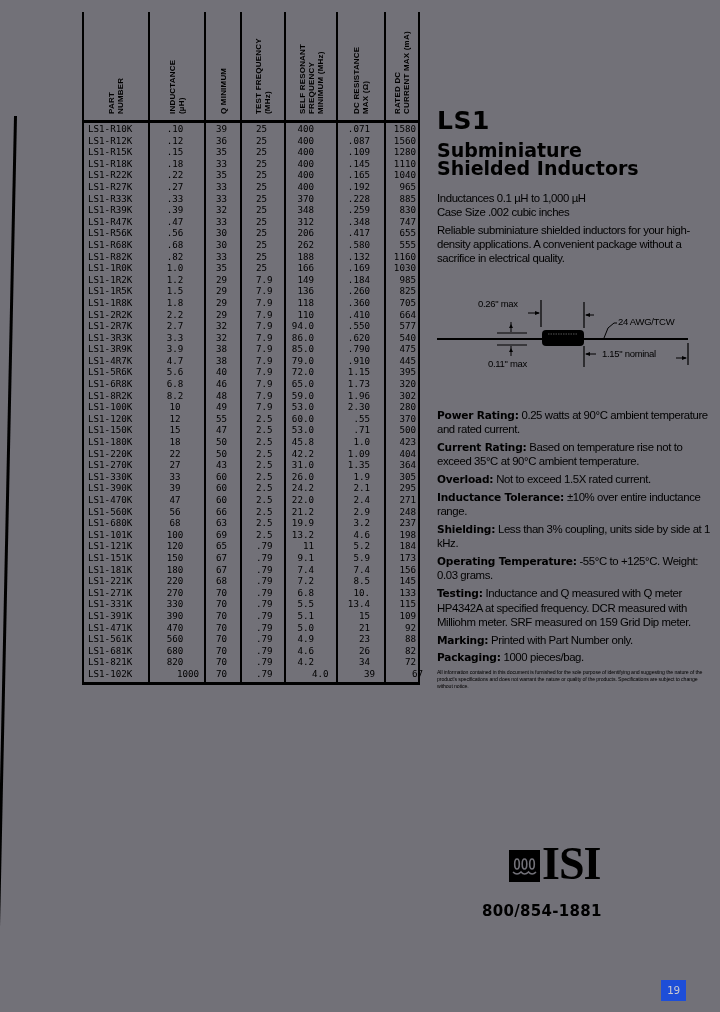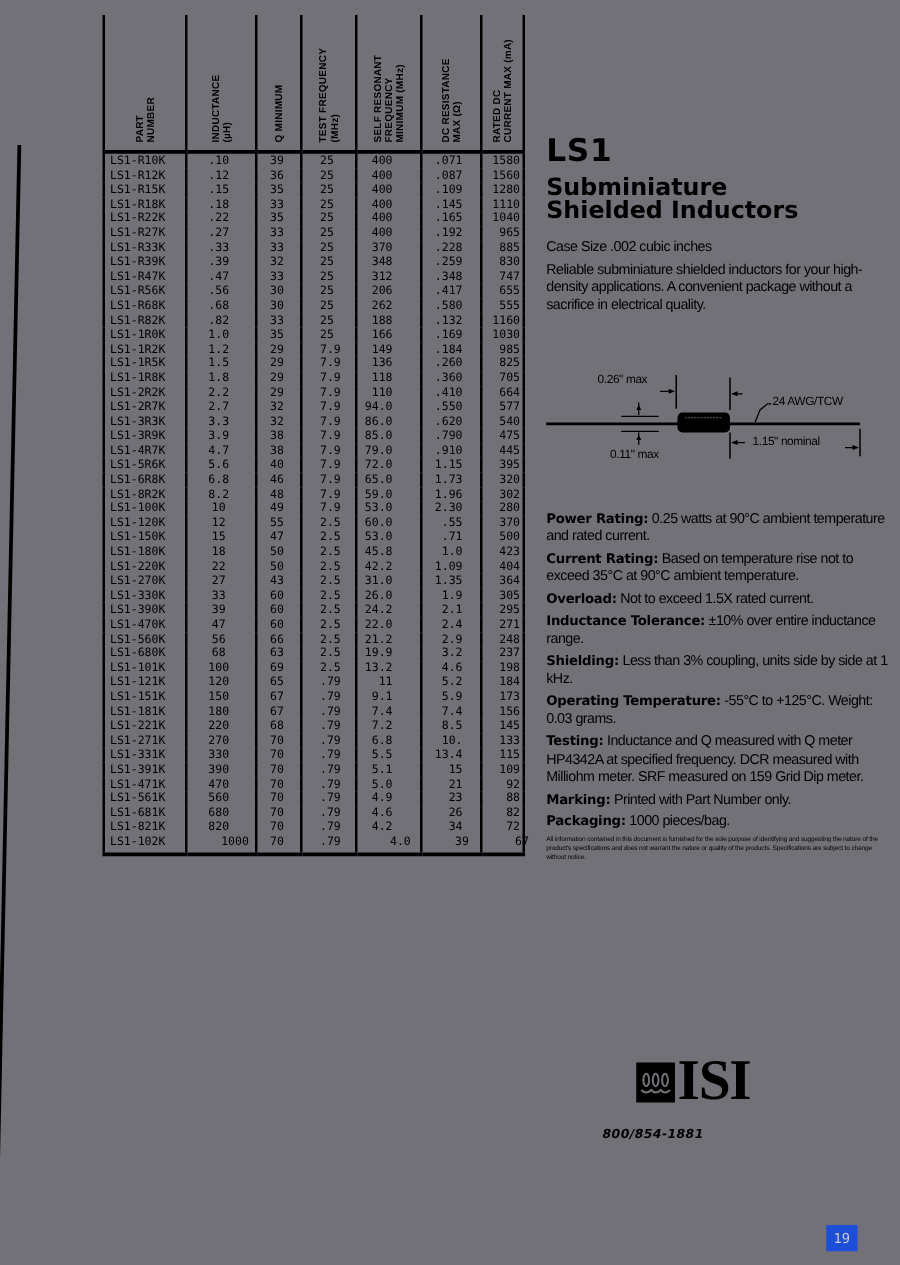--- a/index.html
+++ b/index.html
@@ -34,21 +34,21 @@
   .desc { font-size: 11.4px; line-height: 14px; margin-top: 4px; letter-spacing: -0.4px; }
   .diagram { position: absolute; left: 432px; top: 290px; width: 280px; height: 80px; }
   .diagram .lbl { position: absolute; font-size: 9.5px; white-space: nowrap; letter-spacing: -0.3px; }
   .specs-text { position: absolute; left: 437px; top: 408px; width: 275px; }
   .spec { font-size: 11.4px; line-height: 14.3px; margin-bottom: 3.5px; letter-spacing: -0.4px; }
   .spec b { font-family: "DejaVu Sans", sans-serif; font-weight: bold; font-size: 10.6px; letter-spacing: -0.2px; }
   .disclaimer { font-size: 5.2px; line-height: 7px; margin-top: 4px; letter-spacing: -0.1px; }
   .logo { position: absolute; left: 509px; top: 846px; width: 102px; height: 38px; }
   .logo .box { position: absolute; left: 0; top: 4px; width: 31px; height: 32px; background: #000; }
   .logo .isi { position: absolute; left: 33px; top: -6px; font-family: "Liberation Serif", serif; font-weight: bold; font-size: 46px; line-height: 48px; letter-spacing: -1px; }
-  .phone { position: absolute; left: 482px; top: 902px; font-weight: bold; font-size: 10px; letter-spacing: 0.3px; font-family: "DejaVu Sans", sans-serif; font-style: italic; }
+  .phone { position: absolute; left: 482px; top: 902px; font-weight: bold; font-size: 15px; letter-spacing: 0.3px; font-family: "DejaVu Sans", sans-serif; }
   .pagebox { position: absolute; left: 661px; top: 980px; width: 25px; height: 21px; background: #1d4ed8; color: #c9c9cf;
     font-size: 11px; line-height: 21px; text-align: center; font-family: "DejaVu Sans Mono", monospace; }
 </style>
 </head>
 <body>
 
 <div class="scan-line"></div>
 
 <div class="table-wrap">
   <table class="specs">
@@ -530,20 +530,21 @@
   </table>
 </div>
 
 <div class="right">
   <div class="title">LS1</div>
   <div class="subtitle">
     <div>Subminiature</div>
     <div>Shielded Inductors</div>
   </div>
   <div class="intro">
+    <div>Inductances 0.1 µH to 1,000 µH</div>
     <div>Case Size .002 cubic inches</div>
   </div>
   <div class="desc">Reliable subminiature shielded inductors for your high-density applications. A convenient package without a sacrifice in electrical quality.</div>
 </div>
 
 <div class="diagram">
   <svg width="280" height="80" viewBox="0 0 280 80">
     <line x1="5" y1="49" x2="256" y2="49" stroke="#000" stroke-width="2.2"></line>
     <rect x="110" y="40" width="42" height="16" rx="4" fill="#000"></rect>
     <line x1="116" y1="44" x2="146" y2="44" stroke="#555" stroke-width="1" stroke-dasharray="1.5 1"></line>

